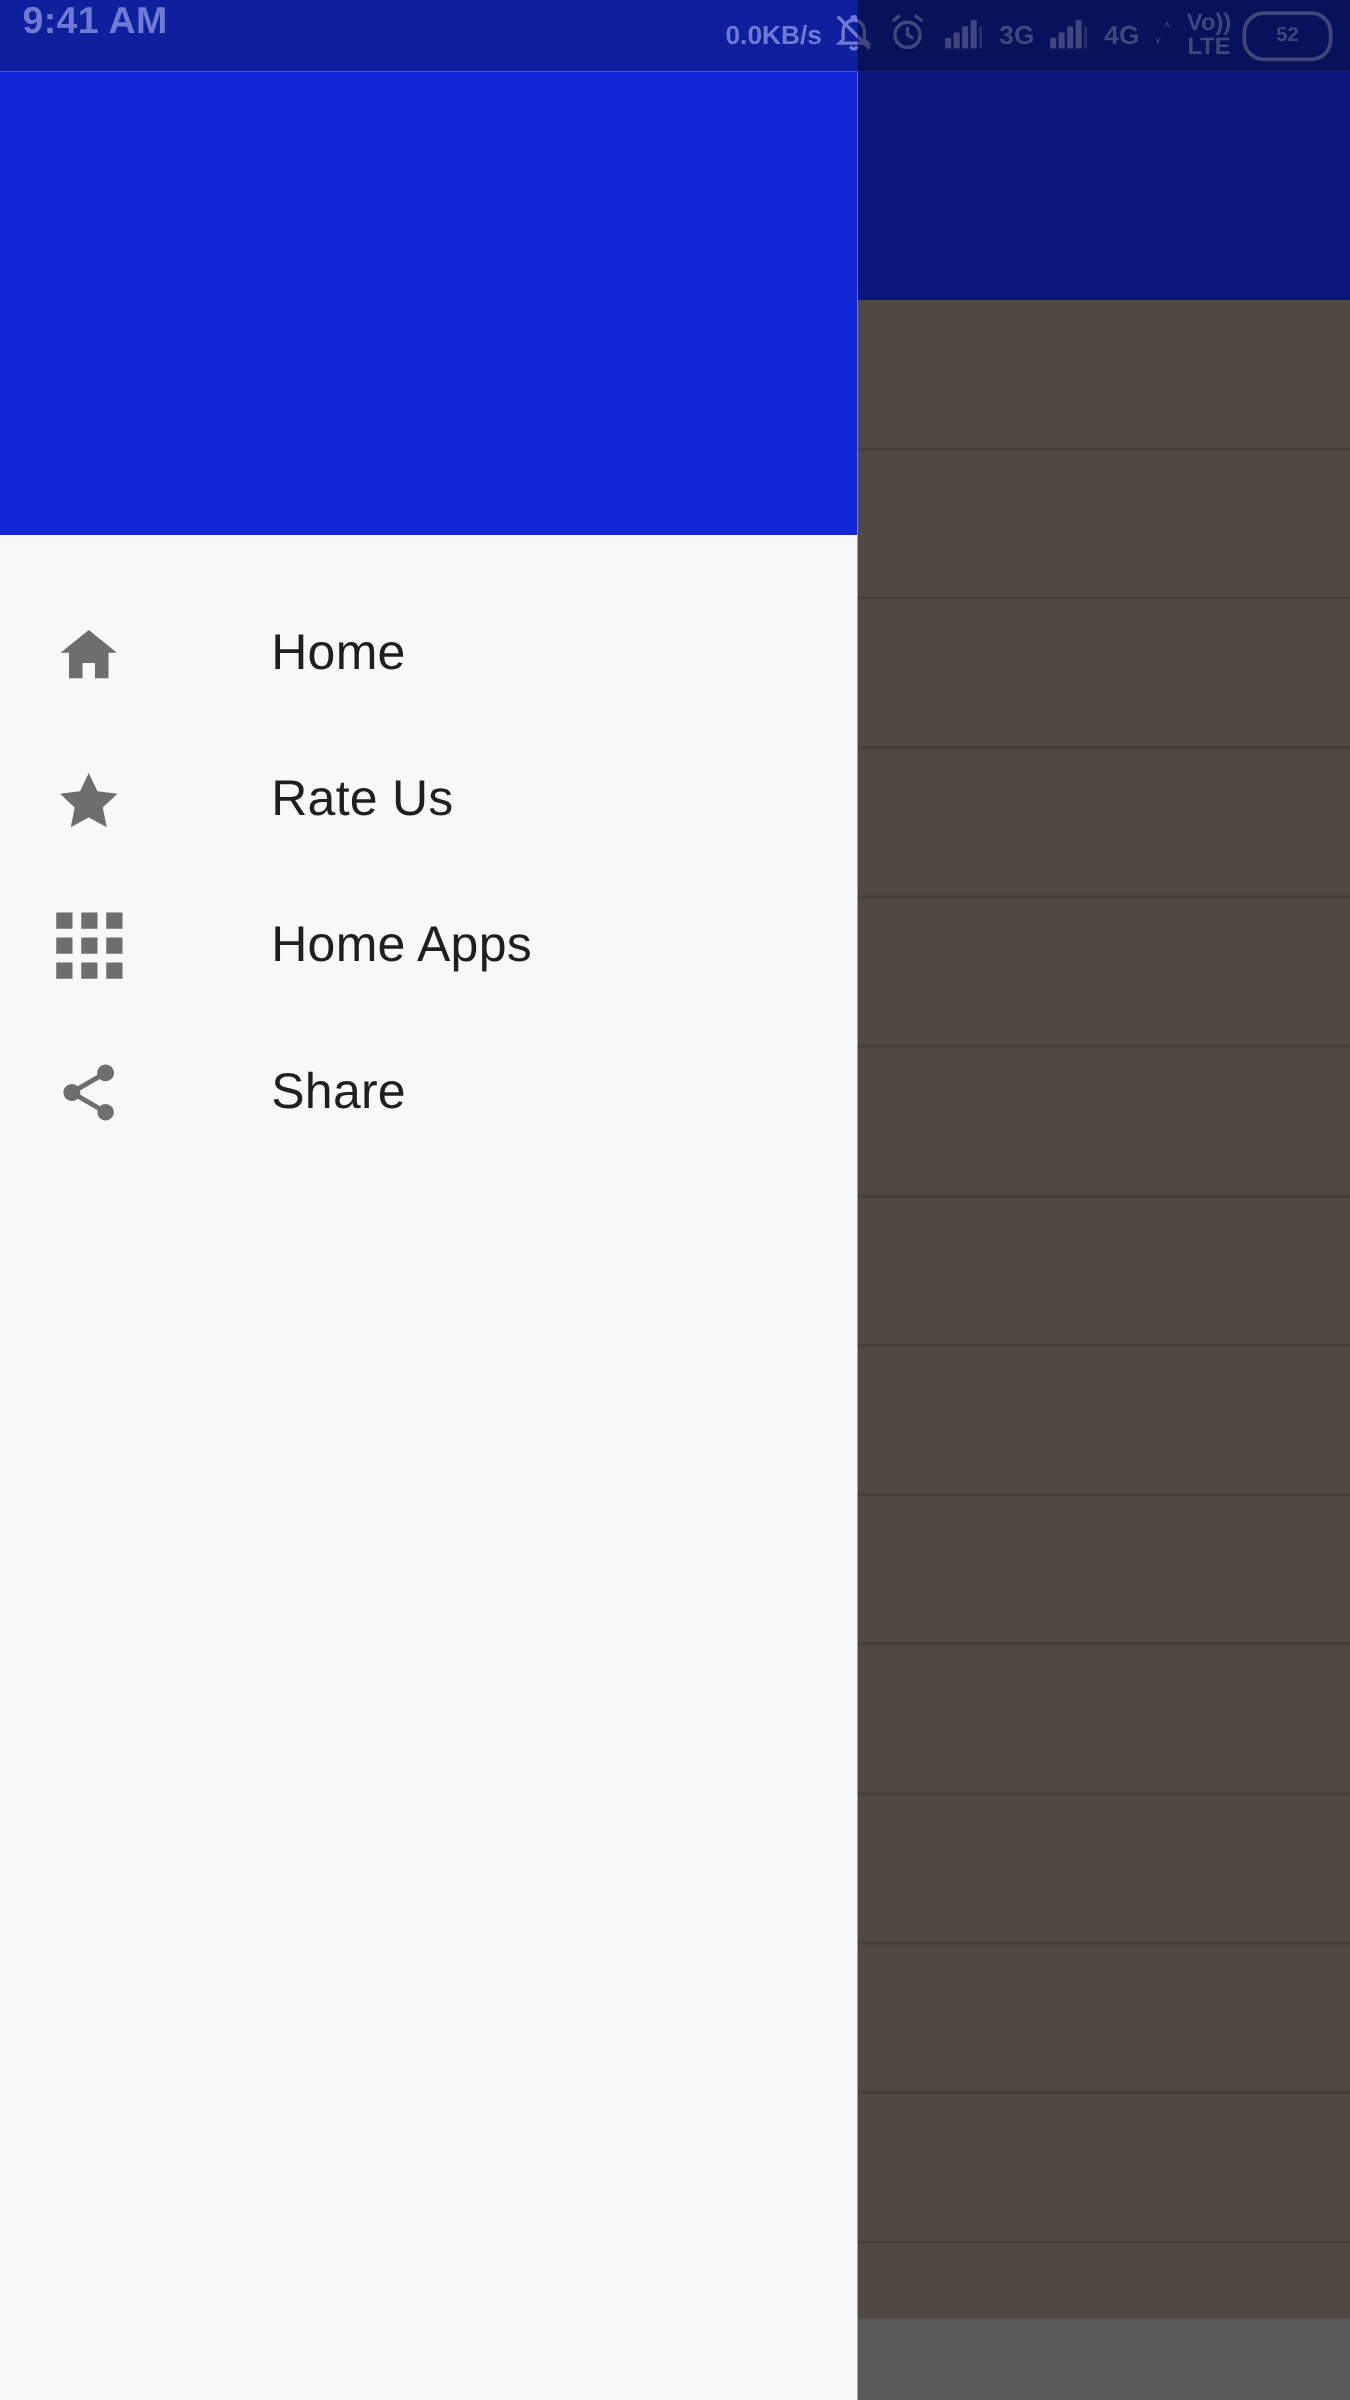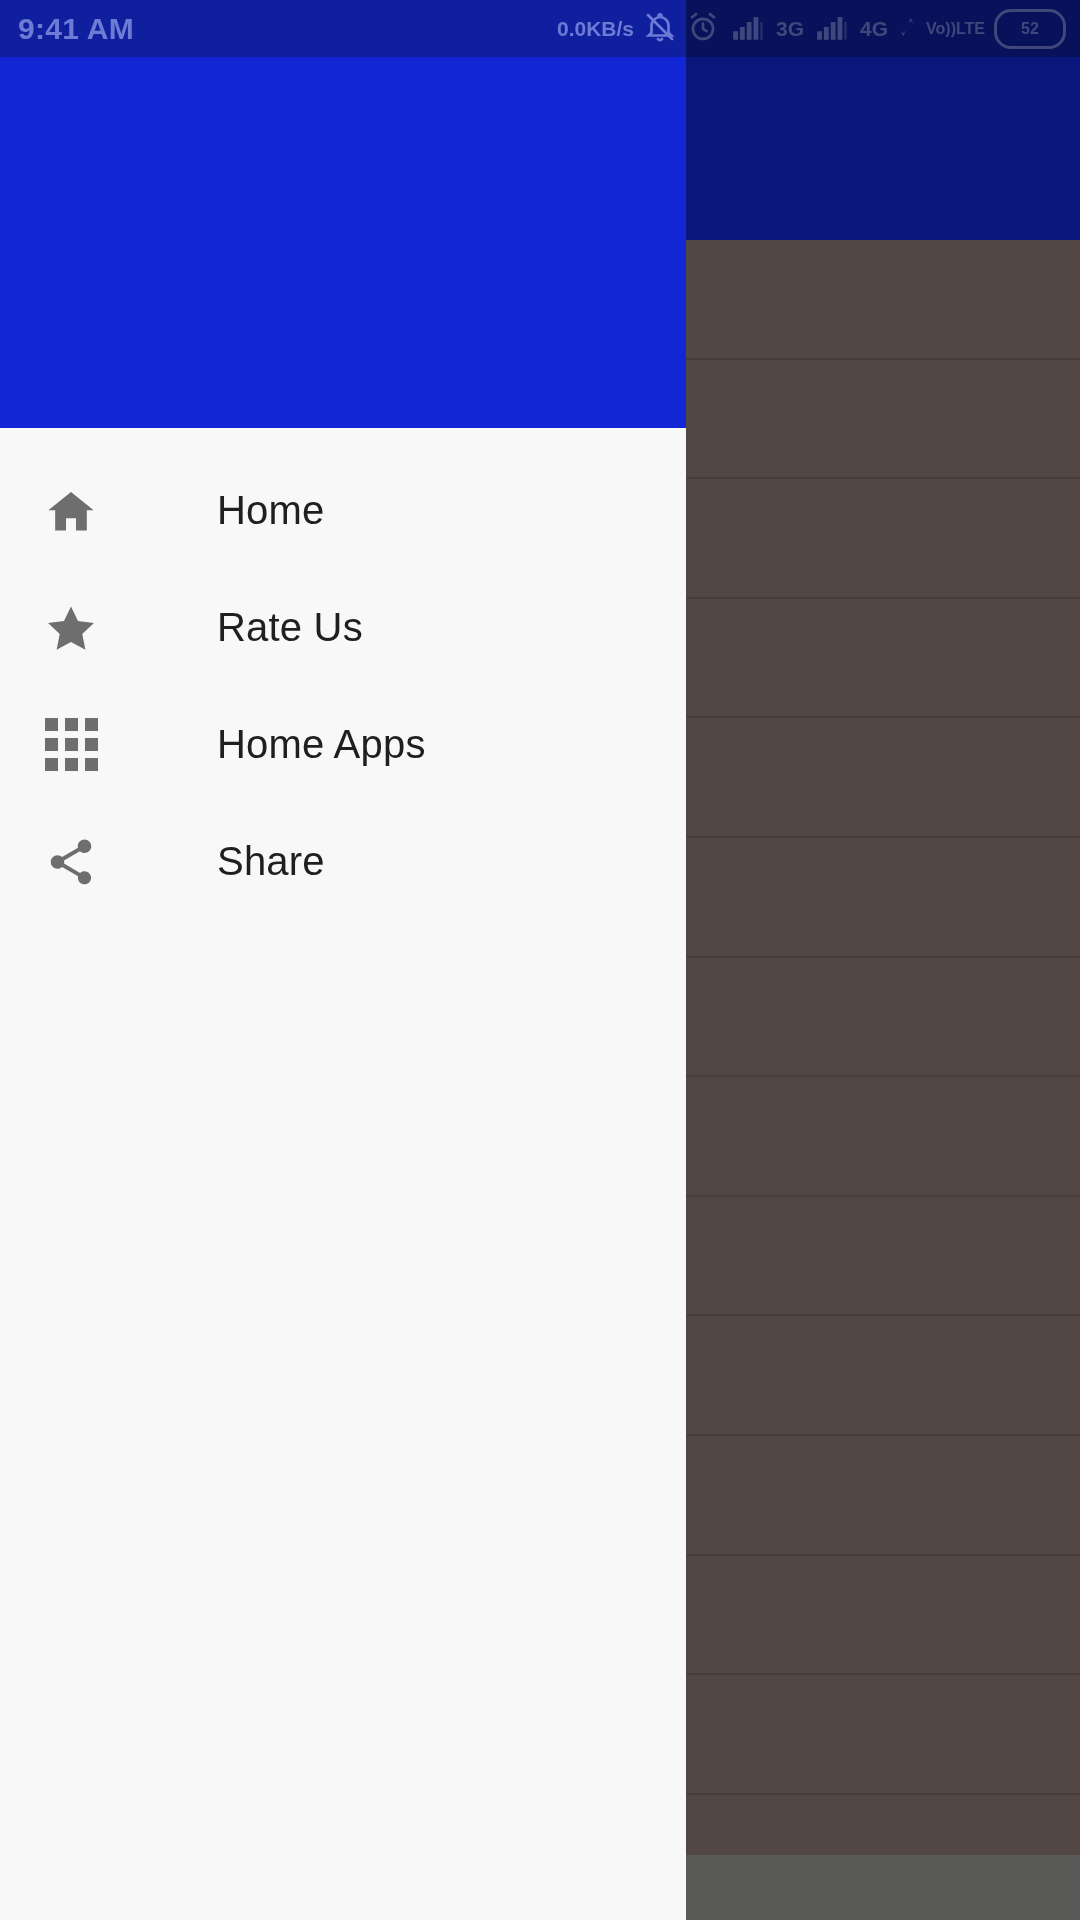--- a/index.html
+++ b/index.html
@@ -55,21 +55,20 @@
     background: rgba(0, 0, 0, 0.42);
   }
 
   
   #status-bar {
     position: absolute;
     left: 0; top: 0;
     width: 1080px; height: 57px;
     background: #0f1f9e;
     display: flex;
-    align-items: center;
     z-index: 40;
   }
   #status-bar-scrim {
     position: absolute;
     left: 686px; top: 0;
     width: 394px; height: 57px;
     background: rgba(0, 0, 0, 0.42);
     z-index: 41;
     pointer-events: none;
   }
@@ -92,24 +91,24 @@
   .st-text {
     font-size: 21px;
     font-weight: bold;
     color: #6d7bd4;
     white-space: nowrap;
   }
   .st-ico { display: block; }
 
   .volte {
     display: flex;
-    flex-direction: row;
+    flex-direction: column;
     align-items: center;
     line-height: 0.95;
-    font-size: 16px;
+    font-size: 19px;
     font-weight: bold;
     color: #6d7bd4;
   }
   #battery {
     position: relative;
     width: 66px; height: 34px;
     border: 3px solid #6d7bd4;
     border-radius: 17px;
     display: flex;
     align-items: center;
@@ -128,21 +127,21 @@
     background: #f8f8f9;
     z-index: 30;
     overflow: hidden;
   }
   #drawer-header {
     width: 686px;
     height: 371px;
     background: #1226d6;
   }
   #drawer-menu {
-    padding-top: 24px;
+    padding-top: 36px;
   }
   .menu-item {
     height: 117px;
     display: flex;
     align-items: center;
     padding-left: 42px;
     box-sizing: border-box;
   }
   .menu-icon {
     width: 58px;

